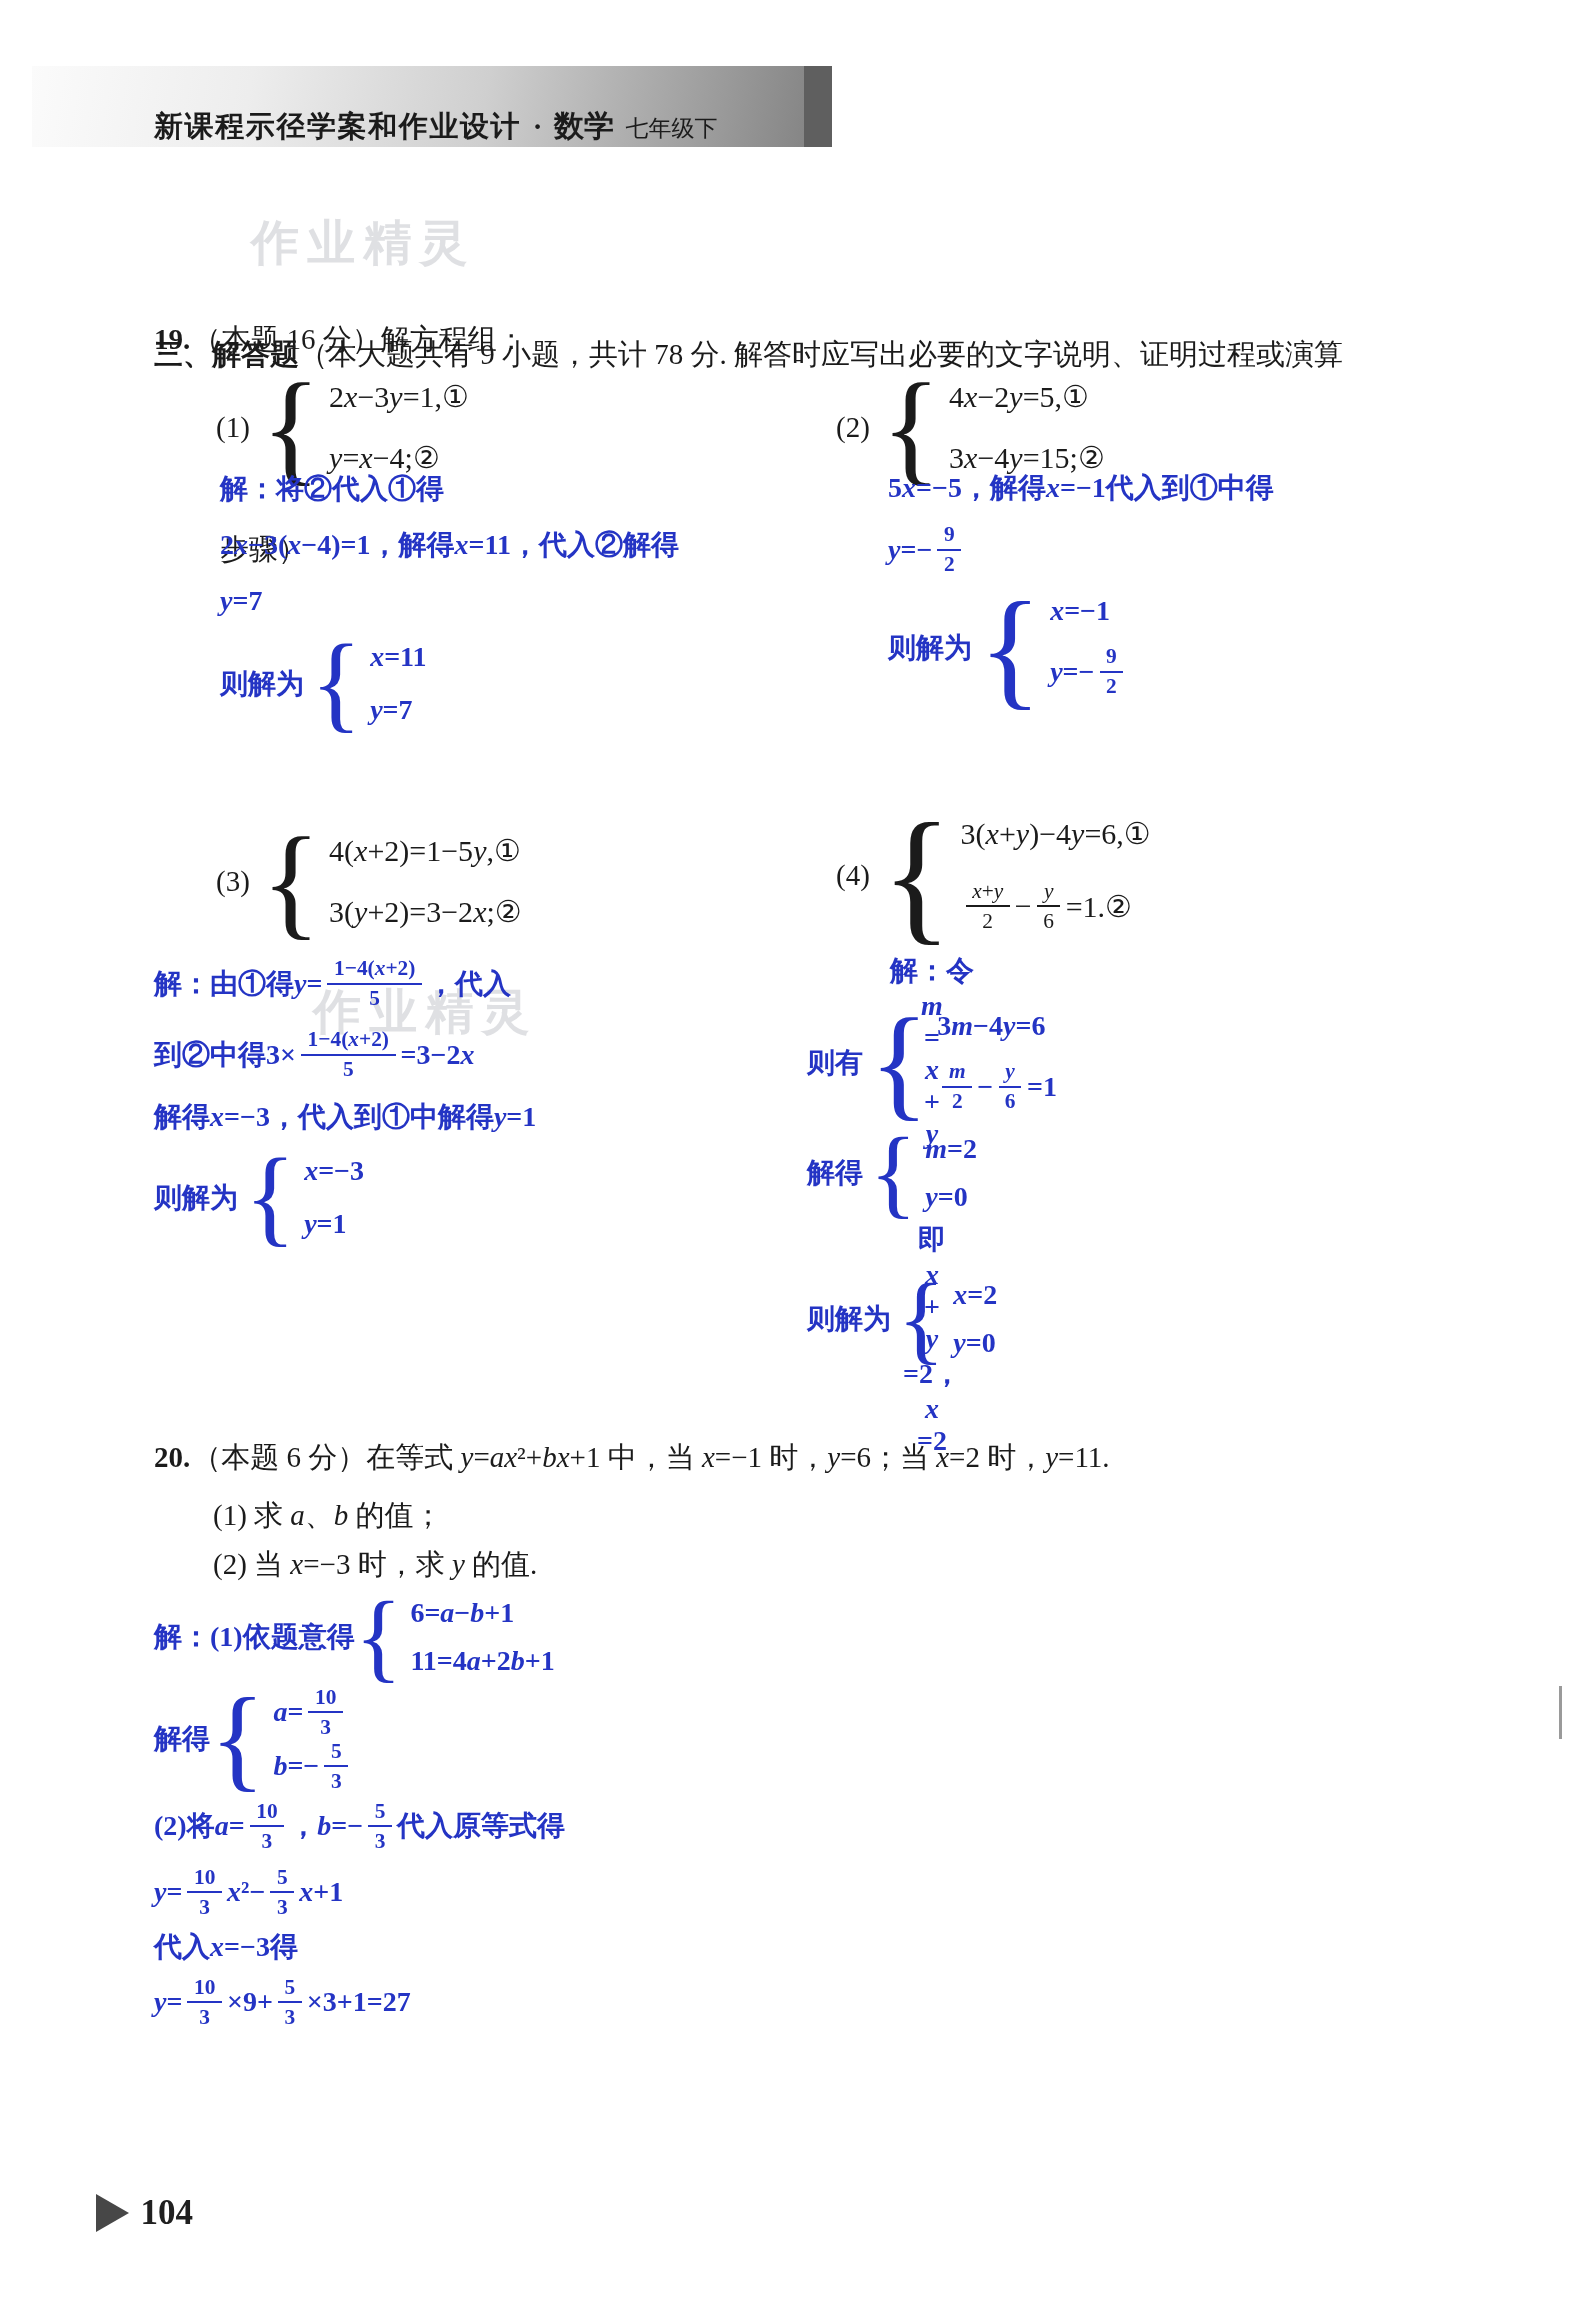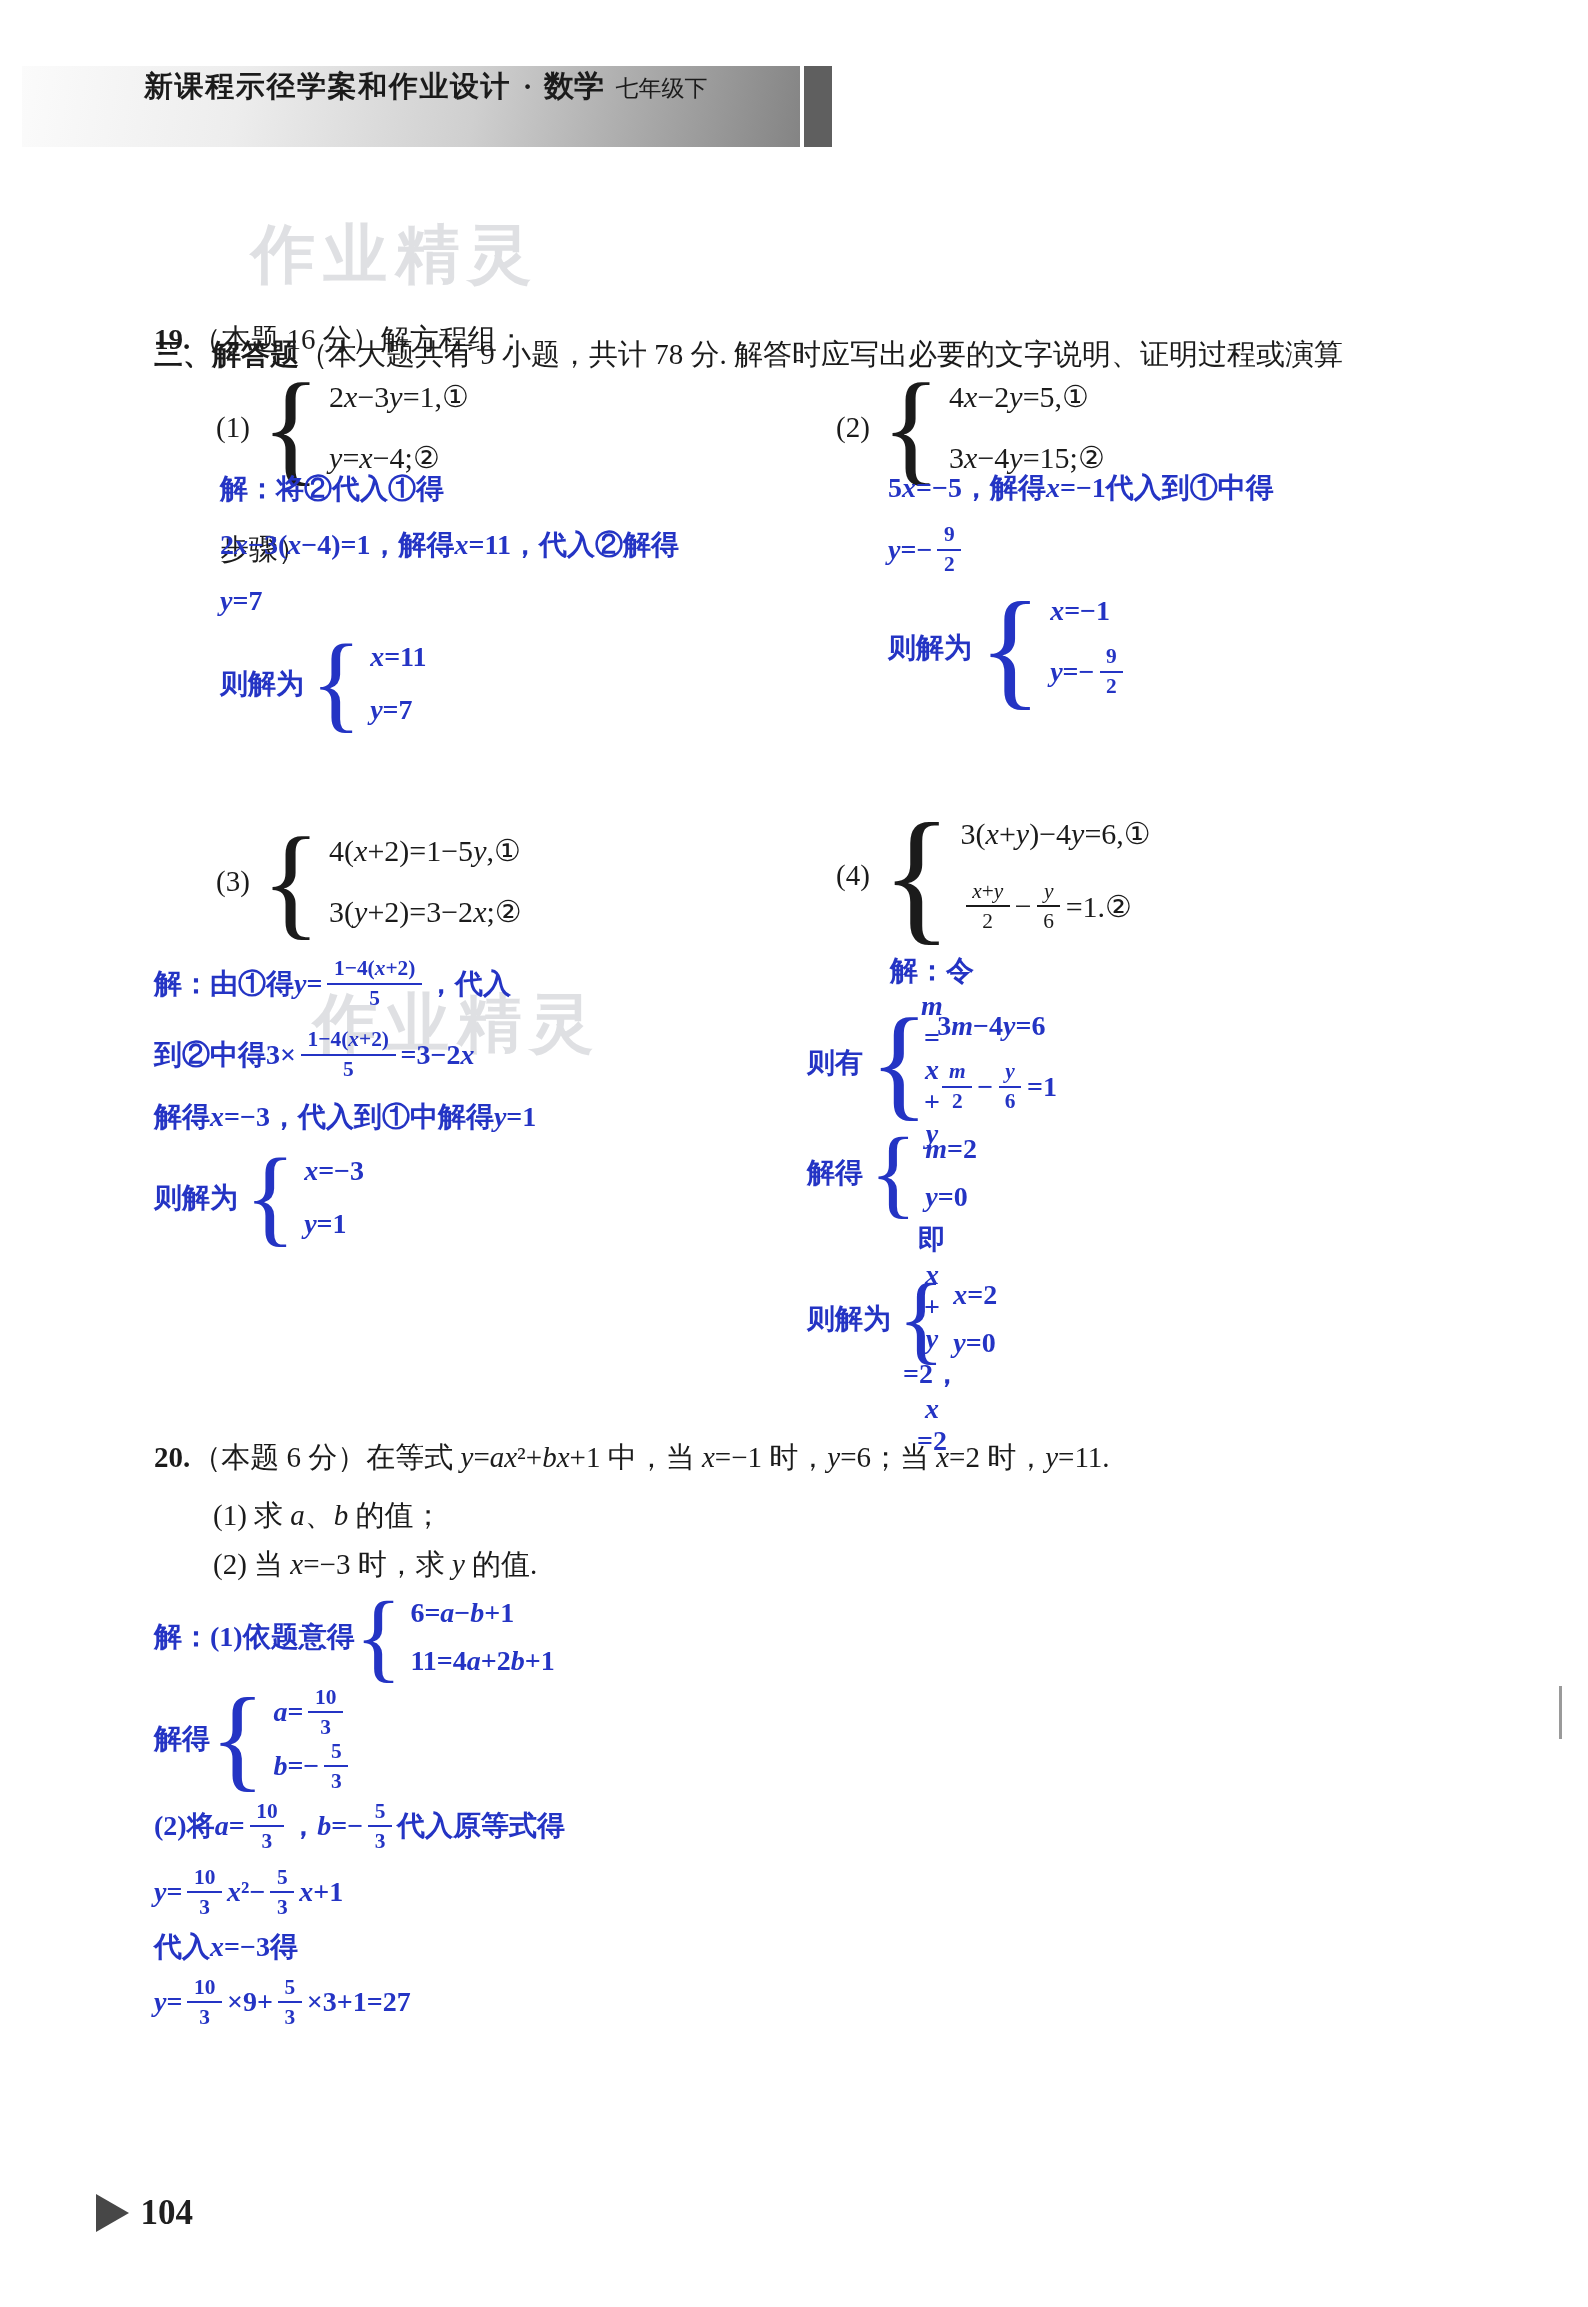--- a/index.html
+++ b/index.html
@@ -3,32 +3,32 @@
 <meta charset="utf-8">
 <style>
   :root{ --blue:#2434c4; --ink:#1b1b1b; }
   *{ margin:0; padding:0; box-sizing:border-box; }
   body{ background:#fff; }
   .page{ position:relative; width:1589px; height:2307px; background:#ffffff; overflow:hidden;
          font-family:"Liberation Serif","DejaVu Serif",serif; color:var(--ink); }
   .abs{ position:absolute; }
 
   
-  .header-bar{ left:22px; top:66px; width:778px; height:81px;
+  .header-bar{ left:32px; top:66px; width:778px; height:81px;
     background:linear-gradient(100deg,#fbfbfb 0%,#ededed 28%,#cfcfcf 58%,#9a9a9a 88%,#848484 100%);
-    display:flex; align-items:flex-start; }
+    display:flex; align-items:flex-end; }
   .hdr-cap{ left:804px; top:66px; width:28px; height:81px; background:#5f5f5f; }
   .hdr-text{ padding-left:122px; display:flex; align-items:baseline; gap:11.5px; white-space:pre; }
   .hdr-main{ font-size:29px; font-weight:700; letter-spacing:1.6px; }
   .hdr-dot{ font-size:29px; font-weight:700; }
   .hdr-subject{ font-size:30px; font-weight:700; }
   .hdr-grade{ font-size:23px; font-weight:400; }
 
   
-  .watermark{ font-family:"Liberation Sans","DejaVu Sans",sans-serif; font-size:64px; font-weight:700;
+  .watermark{ font-family:"Liberation Sans","DejaVu Sans",sans-serif; font-size:48px; font-weight:700;
     color:#b9bcc2; opacity:.45; letter-spacing:8.2px; pointer-events:none; }
   .wm1{ left:251px; top:211px; }
   .wm2{ left:313px; top:980px; }
 
   
   .sec{ left:154px; top:192px; font-size:29px; line-height:65px; white-space:pre; }
   .sec b{ font-weight:700; }
   .sec-l2{ padding-left:66px; }
 
   

